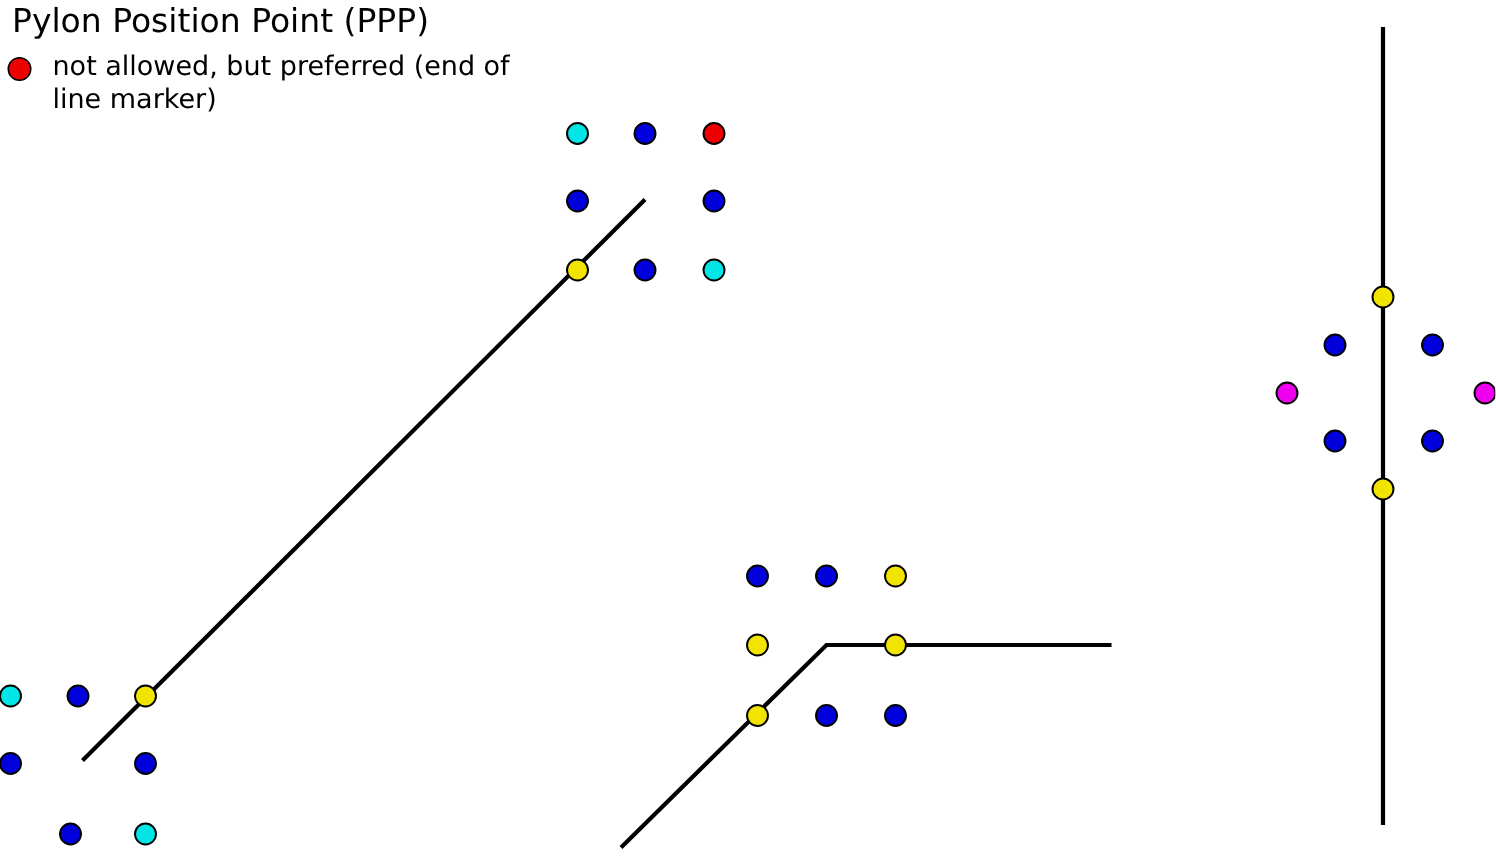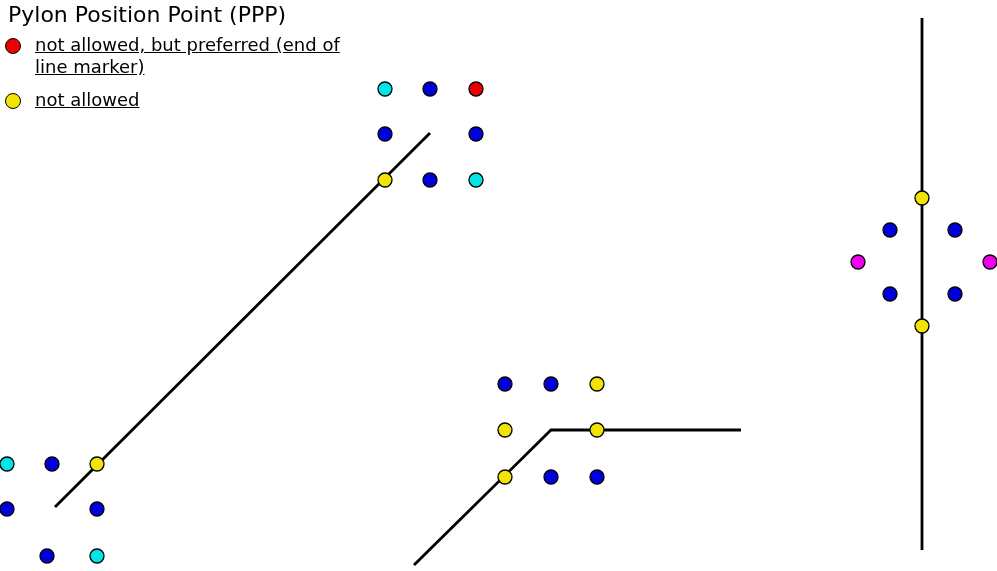--- a/index.html
+++ b/index.html
@@ -46,42 +46,37 @@
     height: 14px;
     border-radius: 50%;
     border: 1px solid #000000;
     margin-right: 14px;
     margin-top: 4px;
     flex-shrink: 0;
   }
   .legend-label {
     white-space: pre-line;
     max-width: 320px;
-    text-decoration: underline;
   }
   .diagram-svg {
     position: absolute;
     left: 0;
     top: 0;
     z-index: 1;
   }
 </style>
 </head>
 <body>
 
 <div class="canvas">
   <h1 class="title">Pylon Position Point (PPP)</h1>
   <div class="legend" id="legend">
       <div class="legend-item">
         <span class="legend-dot" style="background: rgb(238, 0, 0);"></span>
         <span class="legend-label">not allowed, but preferred (end of line marker)</span>
-      </div>
-      <div class="legend-item">
-        <span class="legend-dot" style="background: rgb(240, 228, 0);"></span>
-        <span class="legend-label">not allowed</span>
       </div>
     </div>
   <svg id="diagram-svg" class="diagram-svg" width="997" height="571" viewBox="0 0 997 571">
       <polyline points="430,133 55,507" fill="none" stroke="#000000" stroke-width="2.8"></polyline>
       <polyline points="414,565 551,430 741,430" fill="none" stroke="#000000" stroke-width="2.8"></polyline>
       <polyline points="922,18 922,550" fill="none" stroke="#000000" stroke-width="2.8"></polyline>
       <circle cx="385" cy="89" r="7" fill="#00e5e5" stroke="#000000" stroke-width="1.3"></circle>
       <circle cx="430" cy="89" r="7" fill="#0000dd" stroke="#000000" stroke-width="1.3"></circle>
       <circle cx="476" cy="89" r="7" fill="#ee0000" stroke="#000000" stroke-width="1.3"></circle>
       <circle cx="385" cy="134" r="7" fill="#0000dd" stroke="#000000" stroke-width="1.3"></circle>

